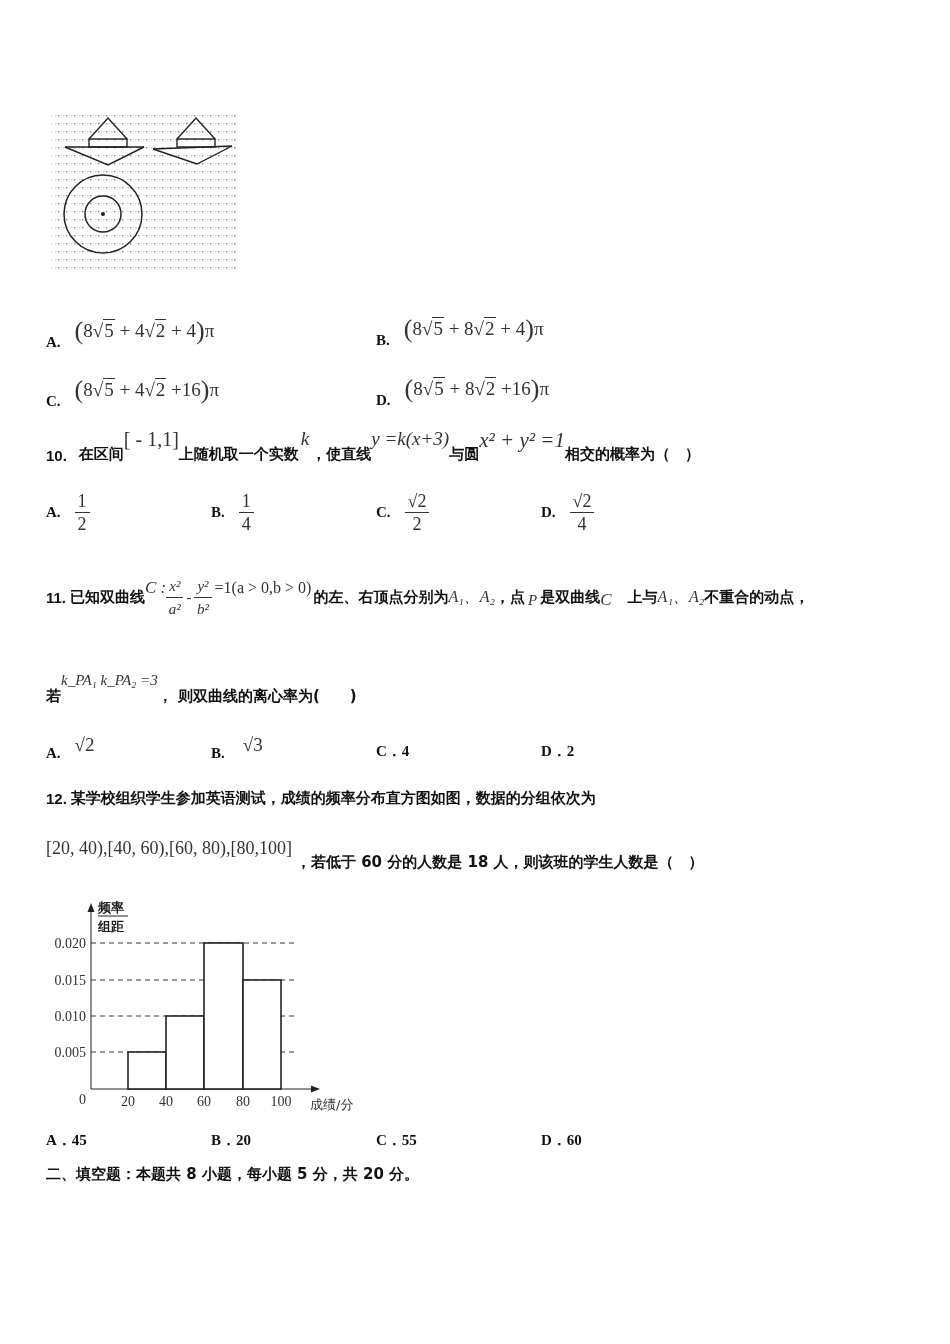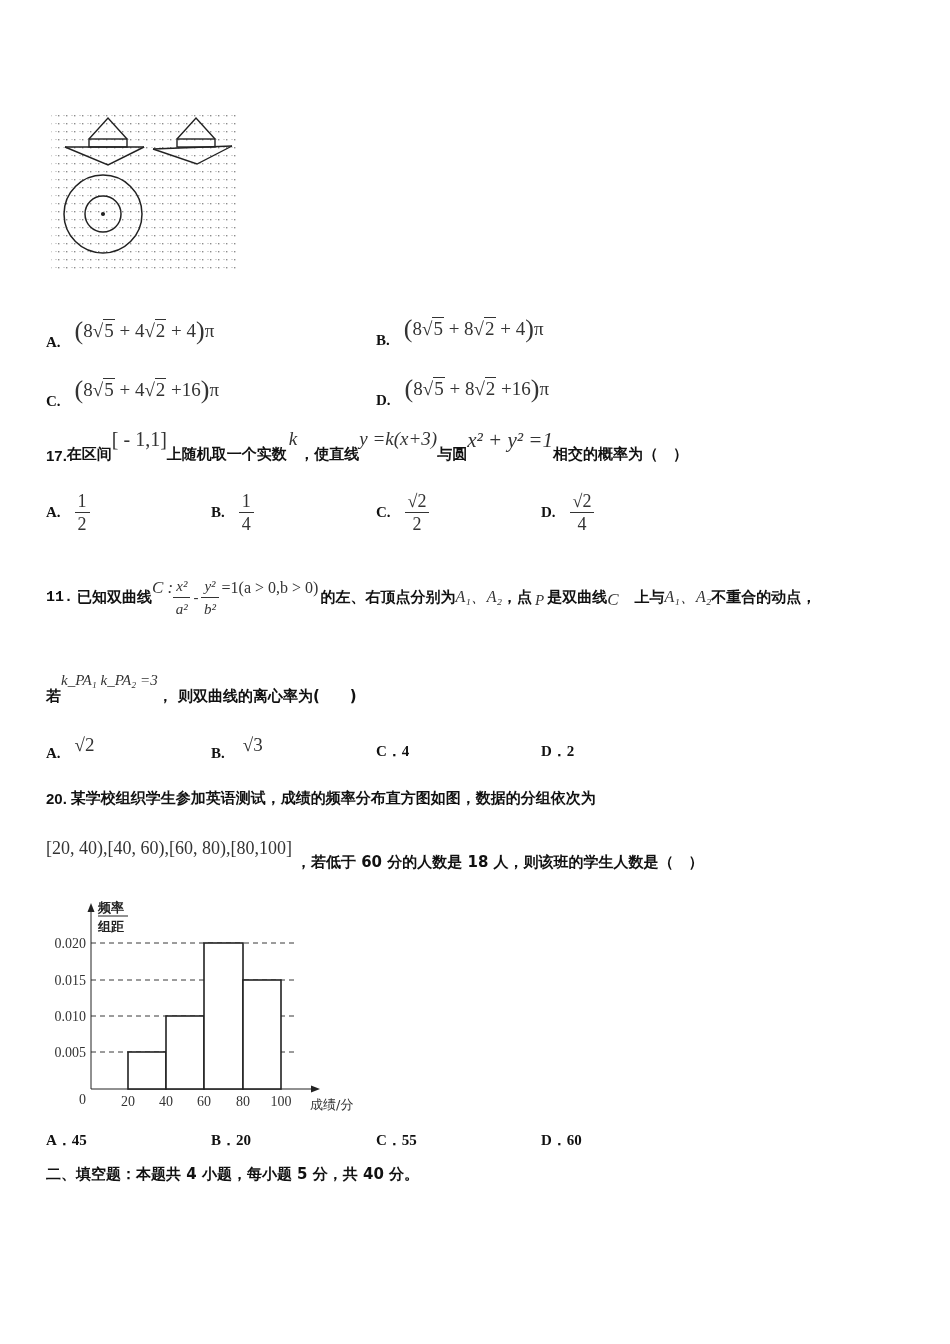--- a/index.html
+++ b/index.html
@@ -72,22 +72,22 @@
   </span>
 </div>
 <div class="row" style="left:376px;top:368px;">
   <span class="lbl" style="margin-top:24px;">D.</span>
   <span class="math" style="margin-left:14px;">
     <span class="paren-big">(</span><span>8</span><span class="sqrt">√<span class="rad">5</span></span> + <span>8</span><span class="sqrt">√<span class="rad">2</span></span> +<span>16</span><span class="paren-big">)</span><span>π</span>
   </span>
 </div>
 
 <div class="row" style="left:46px;top:428px;height:36px;align-items:flex-end;">
-  <span class="cn" style="font-family:'Liberation Sans',sans-serif;">17.</span>
-  <span class="cn" style="margin-left:0;">在区间</span>
+  <span class="cn" style="font-family:'Liberation Sans',sans-serif;">10.</span>
+  <span class="cn" style="margin-left:12px;">在区间</span>
   <span class="math" style="font-size:20px;align-self:flex-start;">[ - 1,1]</span>
   <span class="cn">上随机取一个实数</span>
   <span class="math mi" style="align-self:flex-start;margin:0 2px;">k</span>
   <span class="cn">，使直线</span>
   <span class="math mi" style="align-self:flex-start;">y =k(x+3)</span>
   <span class="cn">与圆</span>
   <span class="math mi" style="align-self:flex-start;font-size:21px;">x² + y² =1</span>
   <span class="cn">相交的概率为（　）</span>
 </div>
 
@@ -114,21 +114,21 @@
 </div>
 <div class="row" style="left:541px;top:490px;">
   <span class="lbl">D.</span>
   <span class="frac" style="margin-left:14px;">
       <span class="num">√2</span>
       <span class="den">4</span>
     </span>
 </div>
 
 <div class="row" style="left:46px;top:572px;height:50px;">
-  <span class="cn" style="font-family:Liberation Mono, monospace;">11.</span>
+  <span class="cn" style="font-family:Liberation Sans, sans-serif;">11.</span>
   <span class="cn" style="margin-left:4px;">已知双曲线</span>
   <span class="math mi" style="font-size:17px;margin-top:-18px;">C :</span>
   <span class="frac mi" style="font-size:15px;">
       <span class="num">x²</span>
       <span class="den">a²</span>
     </span>
   <span class="math" style="font-size:15px;margin:0 3px;">-</span>
   <span class="frac mi" style="font-size:15px;">
       <span class="num">y²</span>
       <span class="den">b²</span>
@@ -162,21 +162,21 @@
 <div class="row" style="left:376px;top:742px;">
   <span class="lbl">C．</span>
   <span class="lbl">4</span>
 </div>
 <div class="row" style="left:541px;top:742px;">
   <span class="lbl">D．</span>
   <span class="lbl">2</span>
 </div>
 
 <div class="row" style="left:46px;top:789px;">
-  <span class="cn" style="font-family:'Liberation Sans',sans-serif;">20.</span>
+  <span class="cn" style="font-family:'Liberation Sans',sans-serif;">12.</span>
   <span class="cn" style="margin-left:4px;">某学校组织学生参加英语测试，成绩的频率分布直方图如图，数据的分组依次为</span>
 </div>
 <div class="row" style="left:46px;top:838px;height:34px;align-items:flex-end;">
   <span class="math" style="align-self:flex-start;font-size:18px;">[20, 40),[40, 60),[60, 80),[80,100]</span>
   <span class="cn" style="margin-left:4px;">，若低于 60 分的人数是 18 人，则该班的学生人数是（　）</span>
 </div>
 
 <div class="abs" style="left:40px;top:890px;width:340px;height:230px;">
   <svg width="340" height="230" viewBox="0 0 340 230" font-family="Liberation Serif, serif">
 
@@ -234,14 +234,14 @@
 <div class="row" style="left:376px;top:1131px;">
   <span class="lbl">C．</span>
   <span class="lbl">55</span>
 </div>
 <div class="row" style="left:541px;top:1131px;">
   <span class="lbl">D．</span>
   <span class="lbl">60</span>
 </div>
 
 <div class="row" style="left:46px;top:1165px;">
-  <span class="cn">二、填空题：本题共 4 小题，每小题 5 分，共 40 分。</span>
+  <span class="cn">二、填空题：本题共 8 小题，每小题 5 分，共 20 分。</span>
 </div>
 
 </body></html>

